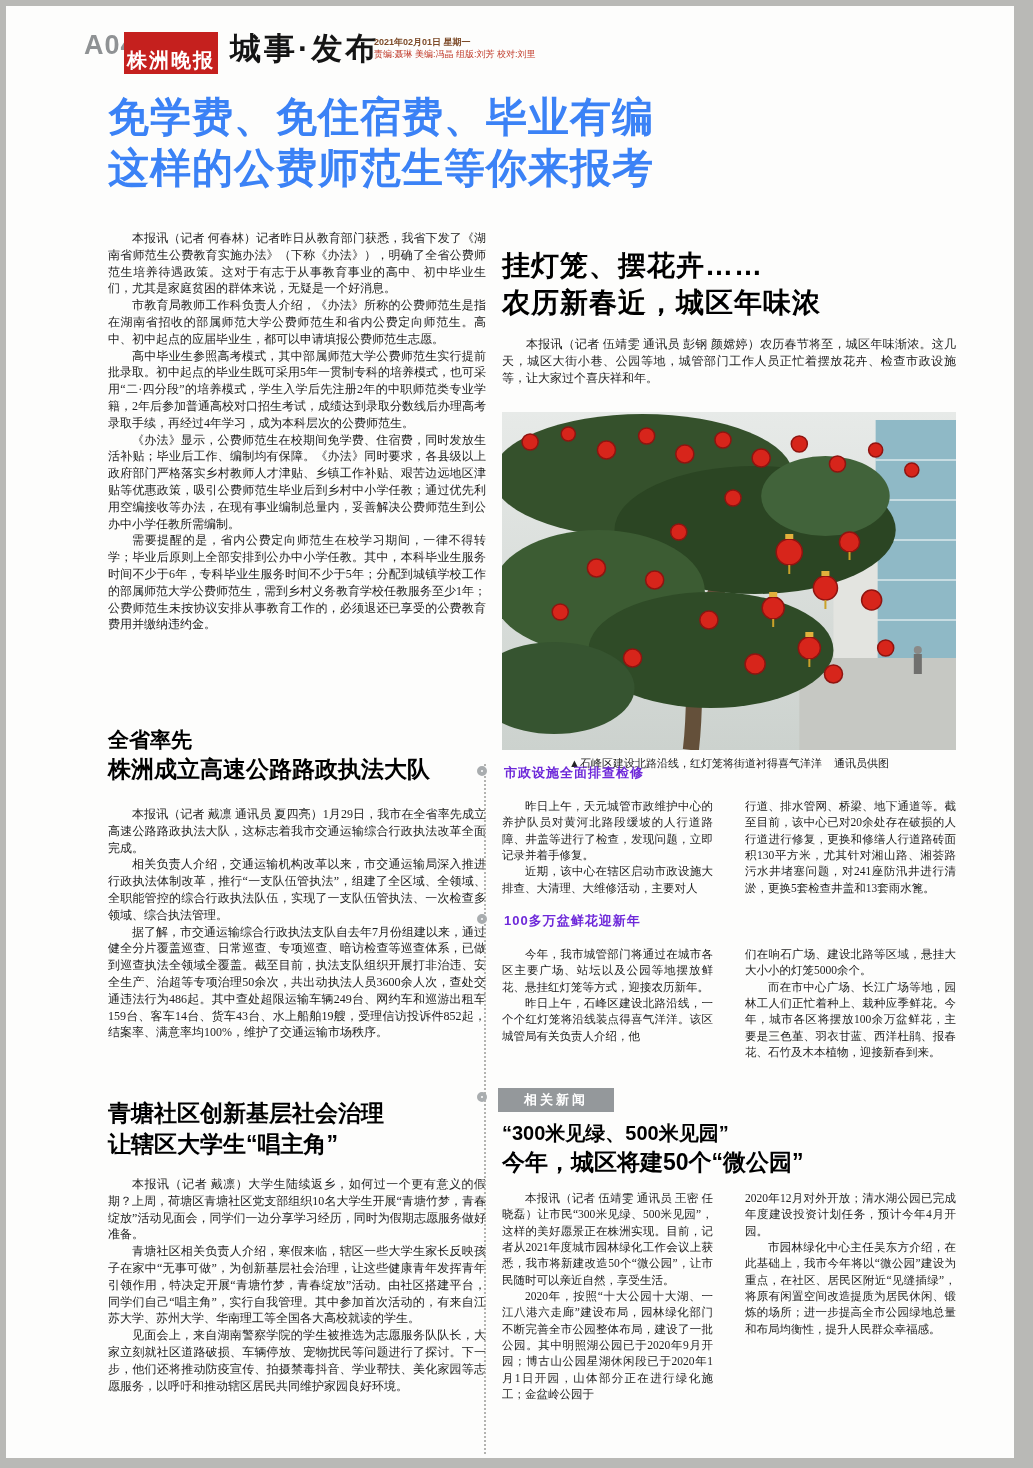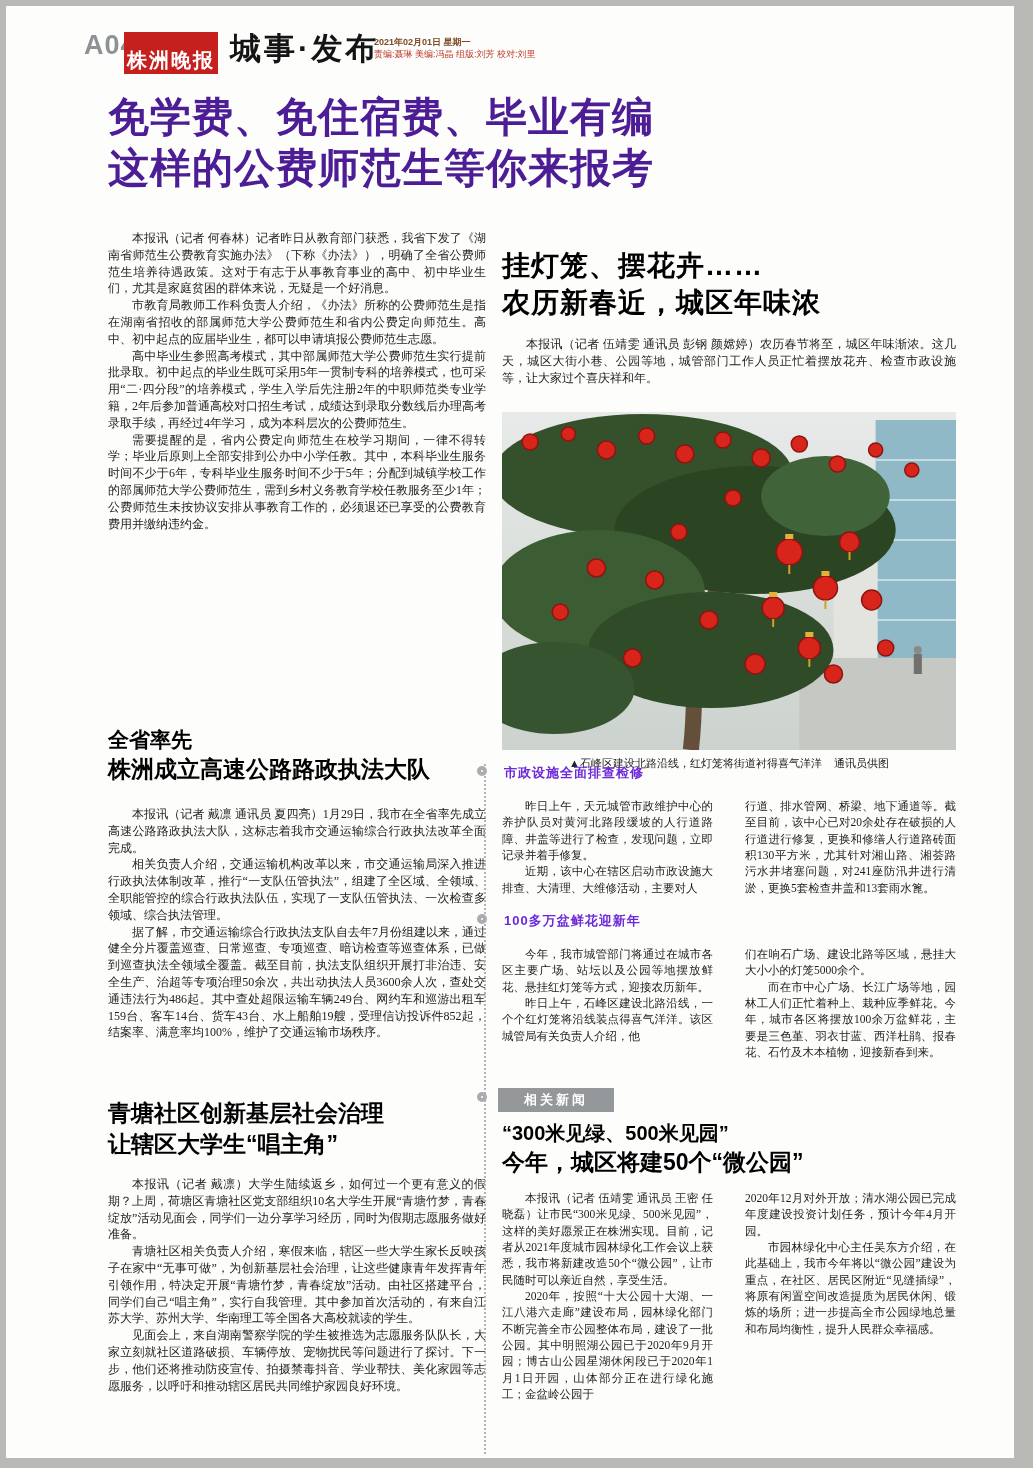--- a/index.html
+++ b/index.html
@@ -10,21 +10,21 @@
 
   
   .page-num{left:78px;top:24px;font-family:Liberation Sans, sans-serif;font-size:27px;font-weight:600;color:#8f9294;letter-spacing:1px}
   .logo{left:118px;top:26px;width:94px;height:42px;background:#c5201e;color:#fff;display:flex;align-items:flex-end;justify-content:center;font-size:20px;font-weight:bold;letter-spacing:2px}
   .section-title{left:224px;top:22px;font-family:"Liberation Sans",sans-serif;font-size:31px;font-weight:900;color:#141414;letter-spacing:3px}
   .date-block{left:368px;top:30px;font-family:"Liberation Sans",sans-serif;font-size:9px;line-height:12px}
   .date-line{color:#7c4a28;font-weight:bold}
   .staff-line{color:#c03b2a}
 
   
-  .lead-headline{left:102px;top:86px;font-family:"Liberation Sans",sans-serif;font-size:41px;font-weight:900;color:#4c1d95;line-height:1.24;letter-spacing:1px}
+  .lead-headline{left:102px;top:86px;font-family:"Liberation Sans",sans-serif;font-size:41px;font-weight:900;color:#3b82f6;line-height:1.24;letter-spacing:1px}
   .lead-headline span{display:block}
   .body-col{font-size:12px;line-height:1.4;text-align:justify;color:#1c1c1c}
   .body-col p{text-indent:2em}
   .lead-body{left:102px;top:224px;width:378px;height:492px;overflow:hidden}
   .sub-headline{font-family:"Liberation Sans",sans-serif;font-weight:800;color:#000;line-height:1.35}
   .sub-headline span{display:block}
   .a2-headline{left:102px;top:720px}
   .a2-headline .l1{font-size:21px}
   .a2-headline .l2{font-size:23px}
   .a2-body{left:102px;top:800px;width:378px;height:272px;overflow:hidden}
@@ -73,20 +73,21 @@
   </div>
 
   <h1 class="abs lead-headline">
     <span>免学费、免住宿费、毕业有编</span>
     <span>这样的公费师范生等你来报考</span>
   </h1>
   <div class="abs lead-body body-col">
     <p>本报讯（记者 何春林）记者昨日从教育部门获悉，我省下发了《湖南省师范生公费教育实施办法》（下称《办法》），明确了全省公费师范生培养待遇政策。这对于有志于从事教育事业的高中、初中毕业生们，尤其是家庭贫困的群体来说，无疑是一个好消息。</p>
     <p>市教育局教师工作科负责人介绍，《办法》所称的公费师范生是指在湖南省招收的部属师范大学公费师范生和省内公费定向师范生。高中、初中起点的应届毕业生，都可以申请填报公费师范生志愿。</p>
     <p>高中毕业生参照高考模式，其中部属师范大学公费师范生实行提前批录取。初中起点的毕业生既可采用5年一贯制专科的培养模式，也可采用“二·四分段”的培养模式，学生入学后先注册2年的中职师范类专业学籍，2年后参加普通高校对口招生考试，成绩达到录取分数线后办理高考录取手续，再经过4年学习，成为本科层次的公费师范生。</p>
+    <p>《办法》显示，公费师范生在校期间免学费、住宿费，同时发放生活补贴；毕业后工作、编制均有保障。《办法》同时要求，各县级以上政府部门严格落实乡村教师人才津贴、乡镇工作补贴、艰苦边远地区津贴等优惠政策，吸引公费师范生毕业后到乡村中小学任教；通过优先利用空编接收等办法，在现有事业编制总量内，妥善解决公费师范生到公办中小学任教所需编制。</p>
     <p>需要提醒的是，省内公费定向师范生在校学习期间，一律不得转学；毕业后原则上全部安排到公办中小学任教。其中，本科毕业生服务时间不少于6年，专科毕业生服务时间不少于5年；分配到城镇学校工作的部属师范大学公费师范生，需到乡村义务教育学校任教服务至少1年；公费师范生未按协议安排从事教育工作的，必须退还已享受的公费教育费用并缴纳违约金。</p>
   </div>
 
   <h2 class="abs sub-headline a2-headline">
     <span class="l1">全省率先</span>
     <span class="l2">株洲成立高速公路路政执法大队</span>
   </h2>
   <div class="abs a2-body body-col">
     <p>本报讯（记者 戴凛 通讯员 夏四亮）1月29日，我市在全省率先成立高速公路路政执法大队，这标志着我市交通运输综合行政执法改革全面完成。</p>
     <p>相关负责人介绍，交通运输机构改革以来，市交通运输局深入推进行政执法体制改革，推行“一支队伍管执法”，组建了全区域、全领域、全职能管控的综合行政执法队伍，实现了一支队伍管执法、一次检查多领域、综合执法管理。</p>

